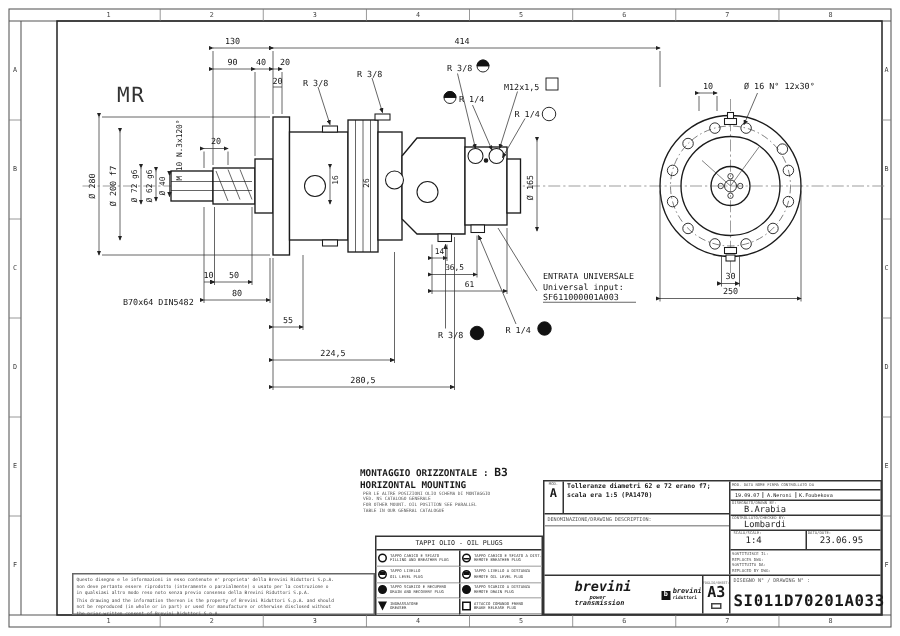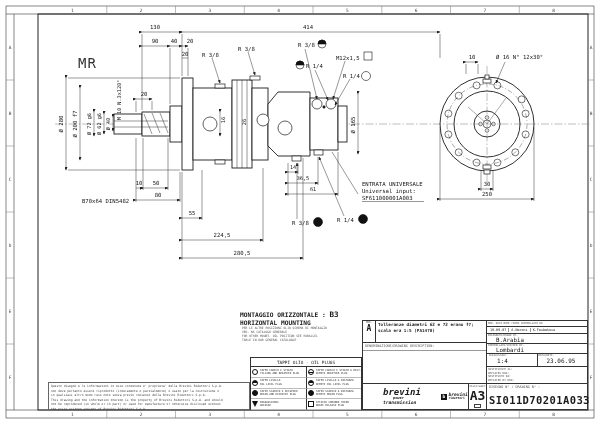--- a/index.html
+++ b/index.html
@@ -74,21 +74,21 @@
   .bp .b1{font-size:9px;font-weight:bold;font-style:italic;}
   .bp .b2{font-size:3.6px;font-weight:bold;font-style:italic;margin-left:10px;}
   .bp .b3{font-size:4.6px;font-weight:bold;font-style:italic;}
   .br2{display:flex;align-items:center;gap:1.5px;margin-left:2px;}
   .br2 .bsq{width:6px;height:6px;background:#111;color:#fff;font-size:4.5px;font-weight:bold;display:flex;align-items:center;justify-content:center;}
   .br2 .t{line-height:1;}
   .br2 .t .n{font-size:4.6px;font-weight:bold;font-style:italic;}
   .br2 .t .r{font-size:3px;font-weight:bold;}
   .sheet-cell{width:18px;border-right:1px solid #333;display:flex;flex-direction:column;align-items:center;justify-content:center;}
   .sheet-cell .lab{font-size:2.3px;color:#555;}
-  .sheet-cell .val{font-size:13px;font-weight:bold;}
+  .sheet-cell .val{font-size:10px;font-weight:bold;}
   .sheet-cell .fmt{width:7px;height:4px;border:0.5px solid #444;margin-top:1px;}
   .num-cell{flex:1;padding:1px 2px;}
   .num-cell .lab{font-size:3.4px;color:#555;display:block;}
   .num-cell .val{font-size:10.5px;letter-spacing:0.4px;font-weight:bold;}
 </style>
 </head>
 <body>
 
 <svg class="abs" style="left:0;top:0" width="600" height="424" viewBox="0 0 600 424">
   <defs>

